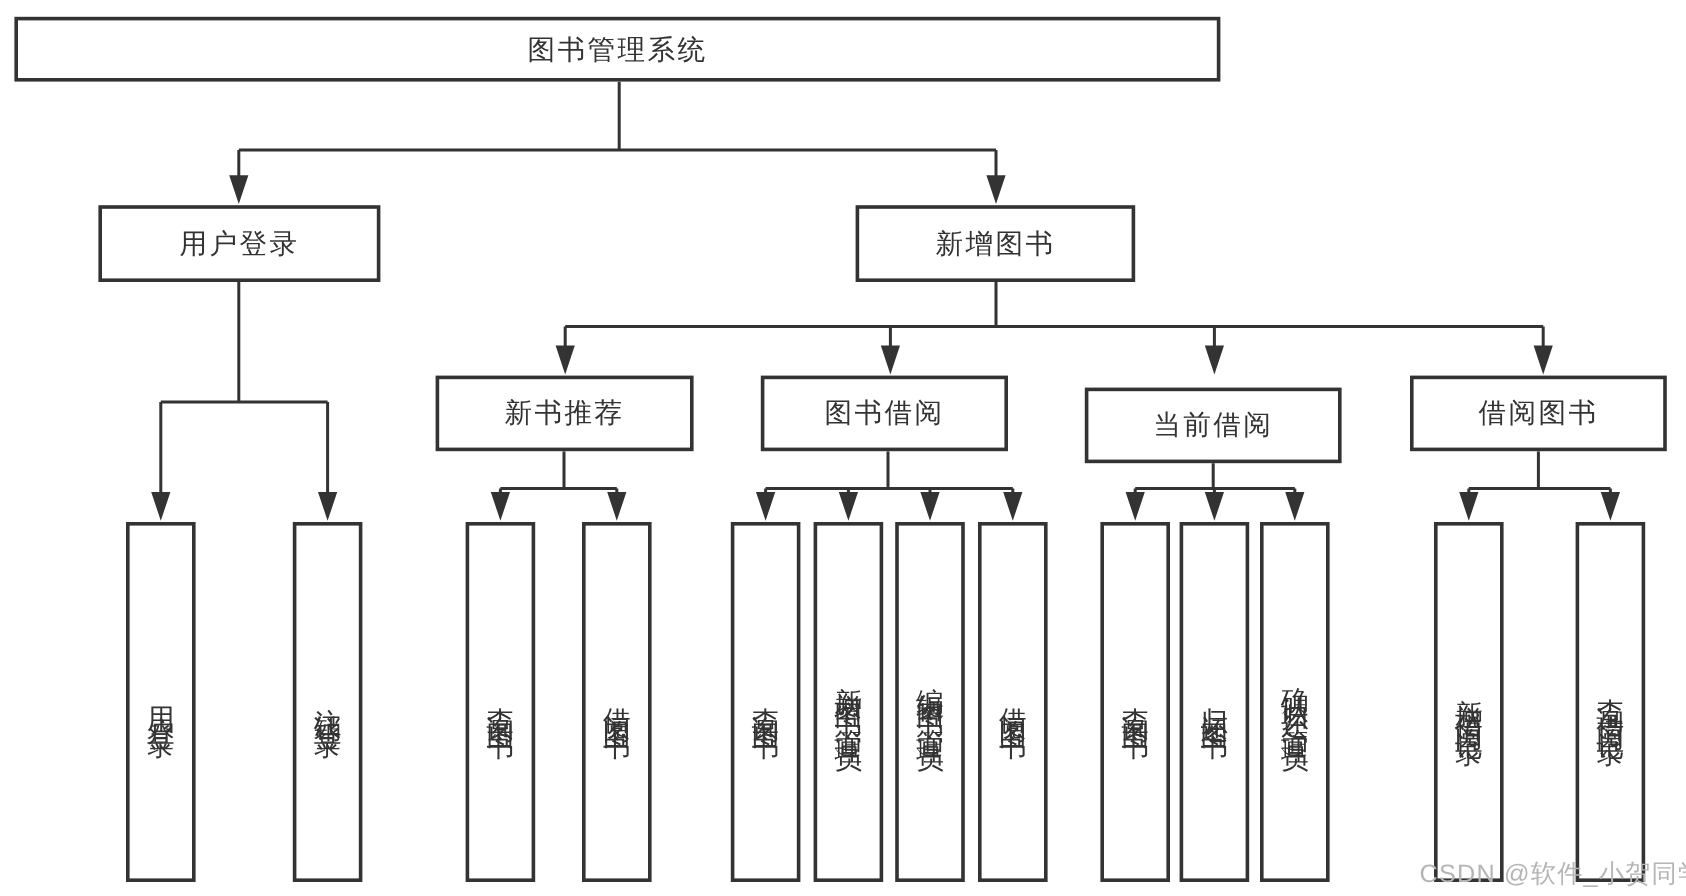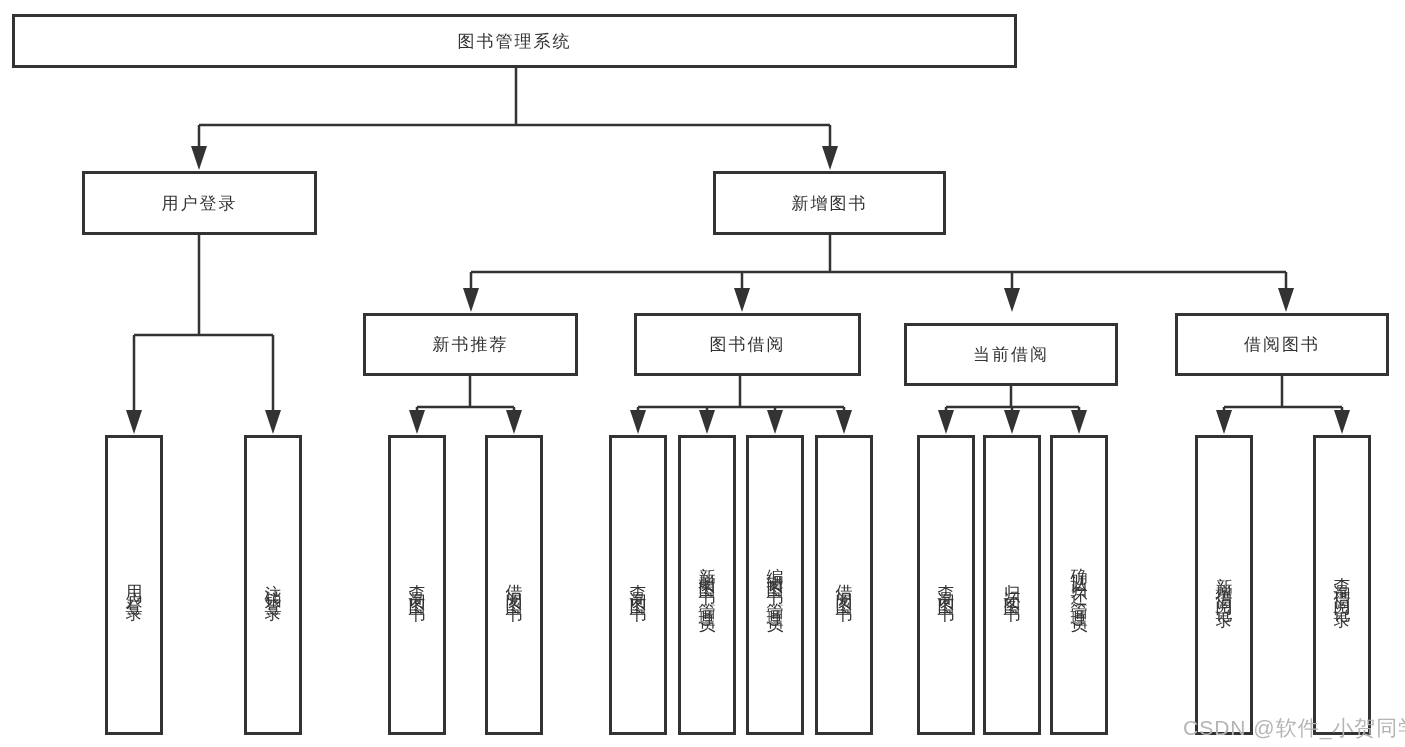--- a/index.html
+++ b/index.html
@@ -20,21 +20,21 @@
     position: absolute;
     box-sizing: border-box;
     border: 3px solid #333333;
     background: #ffffff;
     display: flex;
     align-items: center;
     justify-content: center;
     color: #333333;
   }
   .node .lbl {
-    font-size: 17px;
+    font-size: 23px;
     letter-spacing: 2px;
     color: #333333;
     white-space: nowrap;
   }
   .vnode .lbl {
     writing-mode: vertical-rl;
     text-orientation: mixed;
     letter-spacing: 7px;
     line-height: 1;
     white-space: nowrap;
@@ -95,21 +95,21 @@
   <div class="node" style="left:82px; top:171px; width:235px; height:64px;">
     <span class="lbl">用户登录</span>
   </div>
   <div class="node" style="left:713px; top:171px; width:233px; height:64px;">
     <span class="lbl">新增图书</span>
   </div>
 
   <div class="node" style="left:363px; top:313px; width:215px; height:63px;">
     <span class="lbl">新书推荐</span>
   </div>
-  <div class="node" style="left:634px; top:313px; width:227px; height:63px;">
+  <div class="node" style="left:634px; top:313px; width:206px; height:63px;">
     <span class="lbl">图书借阅</span>
   </div>
   <div class="node" style="left:904px; top:323px; width:214px; height:63px;">
     <span class="lbl">当前借阅</span>
   </div>
   <div class="node" style="left:1175px; top:313px; width:214px; height:63px;">
     <span class="lbl">借阅图书</span>
   </div>
 
   <div class="node vnode" style="left:105px; top:435px; width:58px; height:300px;">

